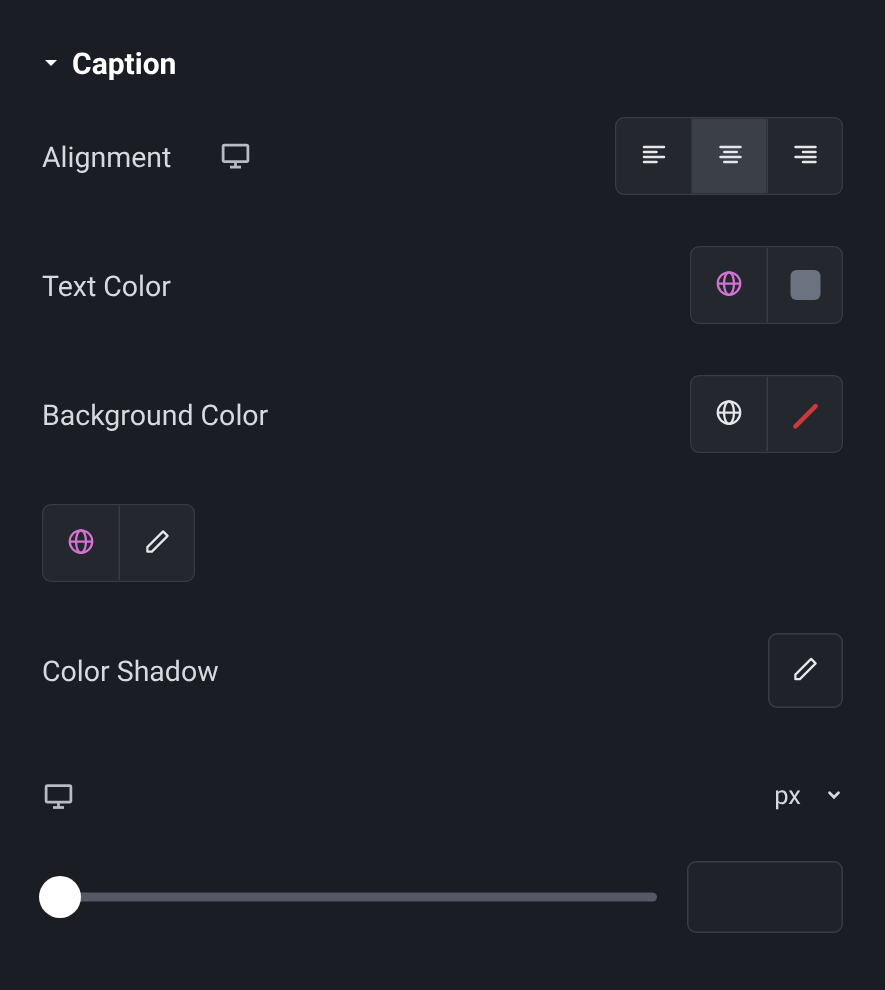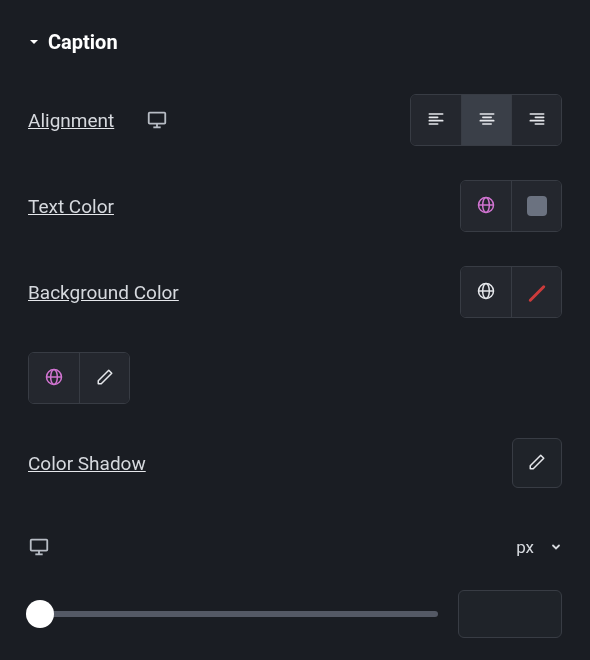--- a/index.html
+++ b/index.html
@@ -8,21 +8,21 @@
     color: #e5e7eb;
     font-family: -apple-system, BlinkMacSystemFont, "Segoe UI", Roboto, sans-serif;
     width: 590px;
     height: 660px;
     padding: 30px 28px;
   }
   .section-header {
     display: flex;
     align-items: center;
     gap: 8px;
-    margin-bottom: 40px;
+    margin-bottom: 24px;
     cursor: pointer;
   }
   .section-header .caret {
     display: inline-flex;
   }
   .section-title {
     font-size: 20px;
     font-weight: 700;
     color: #fff;
   }
@@ -31,21 +31,20 @@
     align-items: center;
     justify-content: space-between;
     min-height: 50px;
     margin-bottom: 34px;
   }
   .row:last-of-type { margin-bottom: 0; }
   .row-label-wrap {
     display: flex;
     align-items: center;
     gap: 32px;
-    text-decoration: underline;
   }
   .row-label {
     font-size: 19px;
     color: #d6d9de;
   }
   .device-icon {
     display: inline-flex;
     color: #b7bcc4;
   }
   .btn-group {

